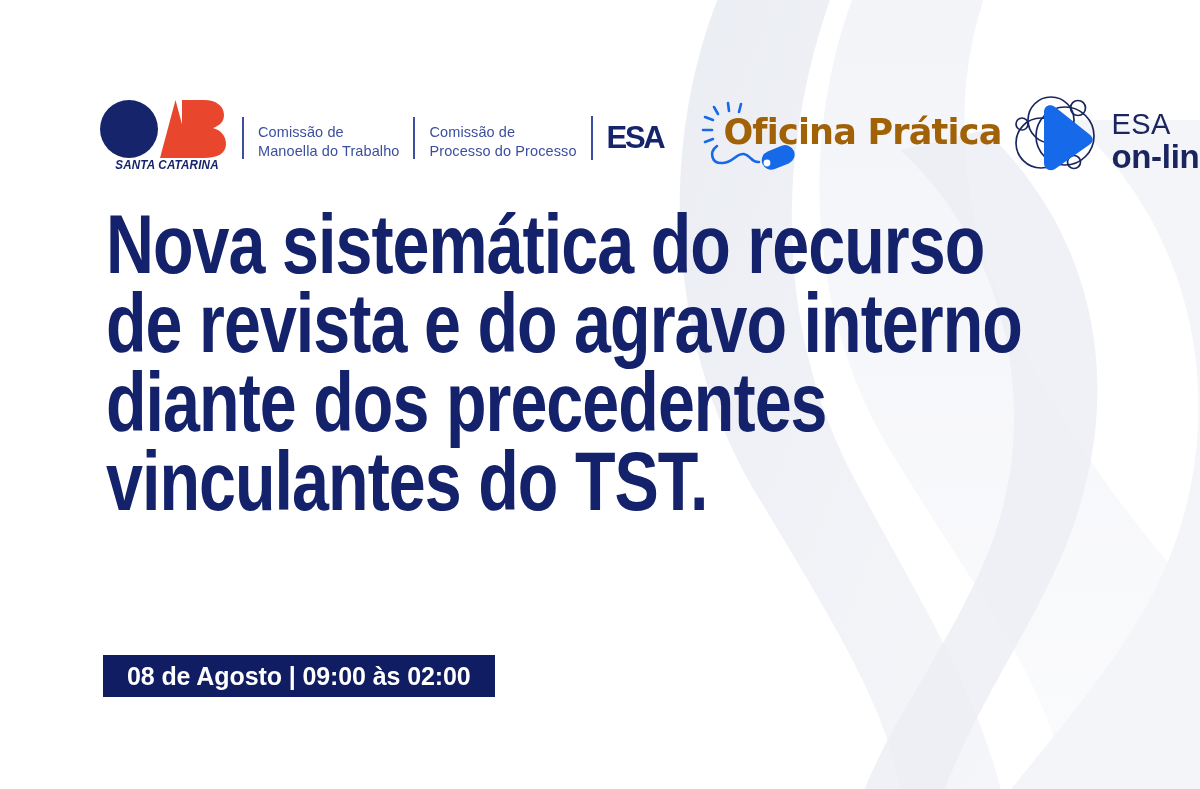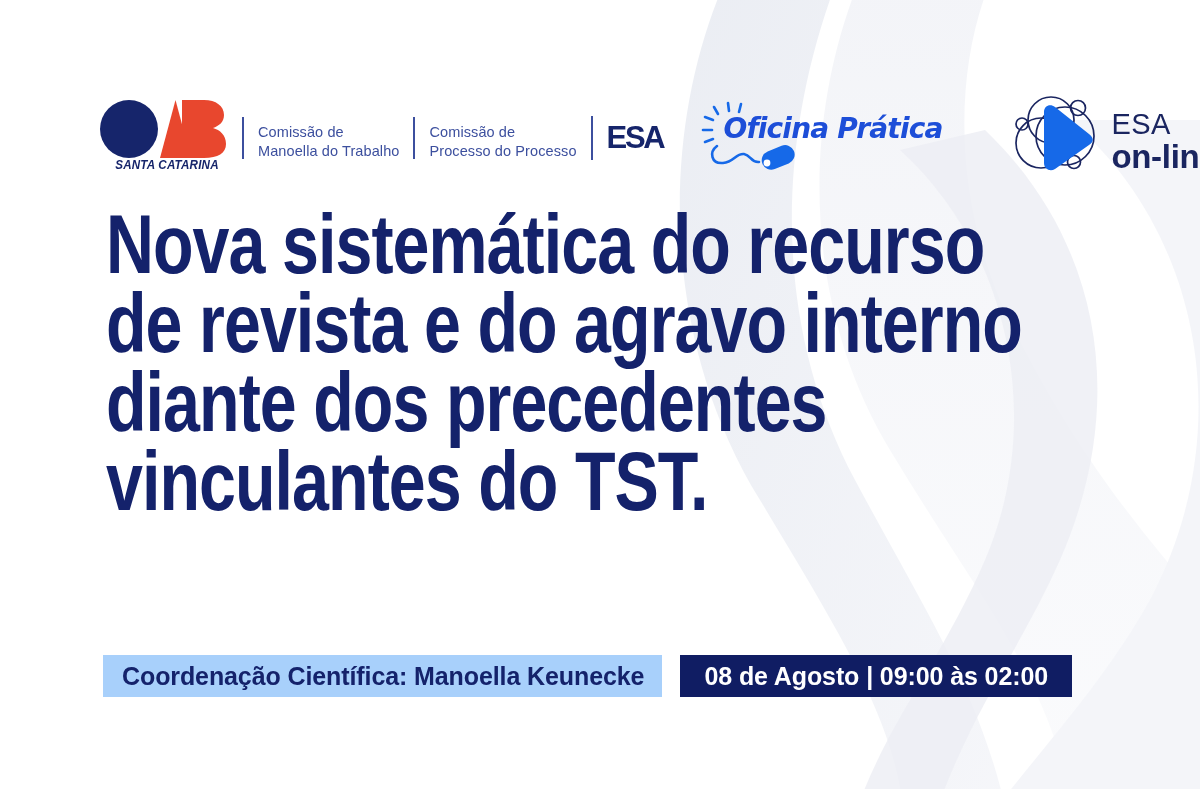--- a/index.html
+++ b/index.html
@@ -102,24 +102,23 @@
     width: 268px;
     height: 80px;
   }
   .oficina-svg { position: absolute; left: 0; top: 0; }
   .oficina-text {
     position: absolute;
     left: 22px;
     top: 14px;
     font-family: "DejaVu Sans", sans-serif;
     font-weight: bold;
-    font-style: italic;
-    font-size: 28px;
+    font-size: 35px;
     letter-spacing: -0.8px;
-    color: #1d4ed8;
+    color: #a16207;
     white-space: nowrap;
   }
 
   
   .esa-online {
     position: relative;
     margin-left: 30px;
     width: 218px;
     height: 90px;
   }
@@ -297,17 +296,16 @@
   </div>
 
   <div class="headline">
     <span class="hl">Nova sistemática do recurso</span>
     <span class="hl">de revista e do agravo interno</span>
     <span class="hl">diante dos precedentes</span>
     <span class="hl">vinculantes do TST.</span>
   </div>
 
   <div class="bottom-bar">
-    <div class="coord-band">Coordenação Científica: Manoella Keunecke</div>
     <div class="date-badge">08 de Agosto | 09:00 às 02:00</div>
   </div>
 
 </div>
 
 </body></html>

